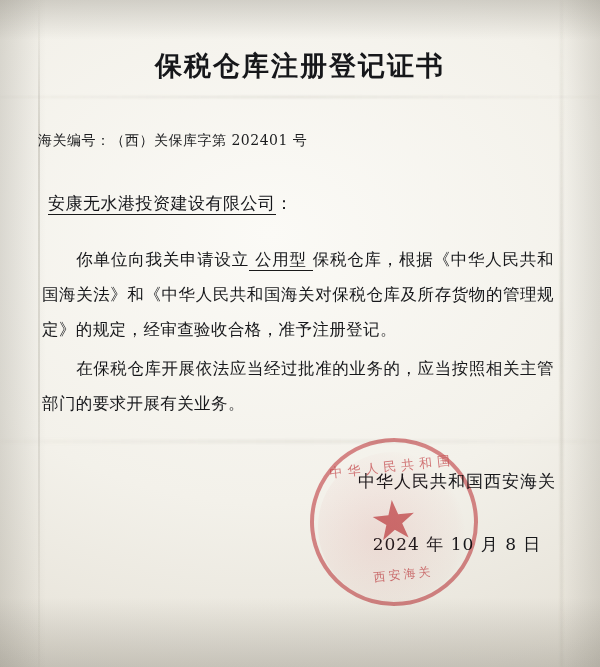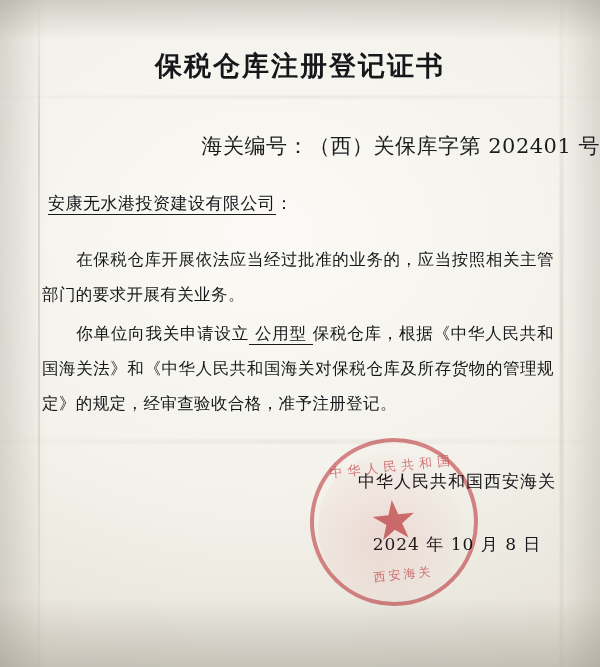--- a/index.html
+++ b/index.html
@@ -87,23 +87,23 @@
     font-weight: bold;
     letter-spacing: 2px;
     color: #16171a;
   }
 
   .doc-number {
     position: absolute;
     top: 132px;
     left: 0;
     width: 600px;
-    text-align: right;
-    font-family: "DejaVu Serif", serif;
-    font-size: 21px;
+    text-align: left;
+    font-family: "DejaVu Serif", serif;
+    font-size: 14px;
     letter-spacing: 0.5px;
     color: #1b1c1e;
     padding-left: 38px;
     box-sizing: border-box;
   }
 
   .addressee {
     position: absolute;
     top: 192px;
     left: 48px;
@@ -223,25 +223,25 @@
 
     <div class="doc-number">海关编号：（西）关保库字第 202401 号</div>
 
     <div class="addressee">
       <span class="name">安康无水港投资建设有限公司</span><span>：</span>
     </div>
 
     <div class="body-block">
 
       <p class="para">
+        <span class="indent"></span><span>你单位向我关申请设立</span><span class="ul">公用型</span><span>保税仓库，根据《中华人民共和国海关法》和《中华人民共和国海关对保税仓库及所存货物的管理规定》的规定，经审查验收合格，准予注册登记。</span>
+      </p>
+
+      <p class="para">
         <span class="indent"></span><span>在保税仓库开展依法应当经过批准的业务的，应当按照相关主管部门的要求开展有关业务。</span>
-      </p>
-
-      <p class="para">
-        <span class="indent"></span><span>你单位向我关申请设立</span><span class="ul">公用型</span><span>保税仓库，根据《中华人民共和国海关法》和《中华人民共和国海关对保税仓库及所存货物的管理规定》的规定，经审查验收合格，准予注册登记。</span>
       </p>
 
     </div>
 
     <div class="sign-block">
       <div class="sign-org">中华人民共和国西安海关</div>
       <div class="sign-date">2024 年 10 月 8 日</div>
     </div>
 
     <div class="seal-smudge"></div>

